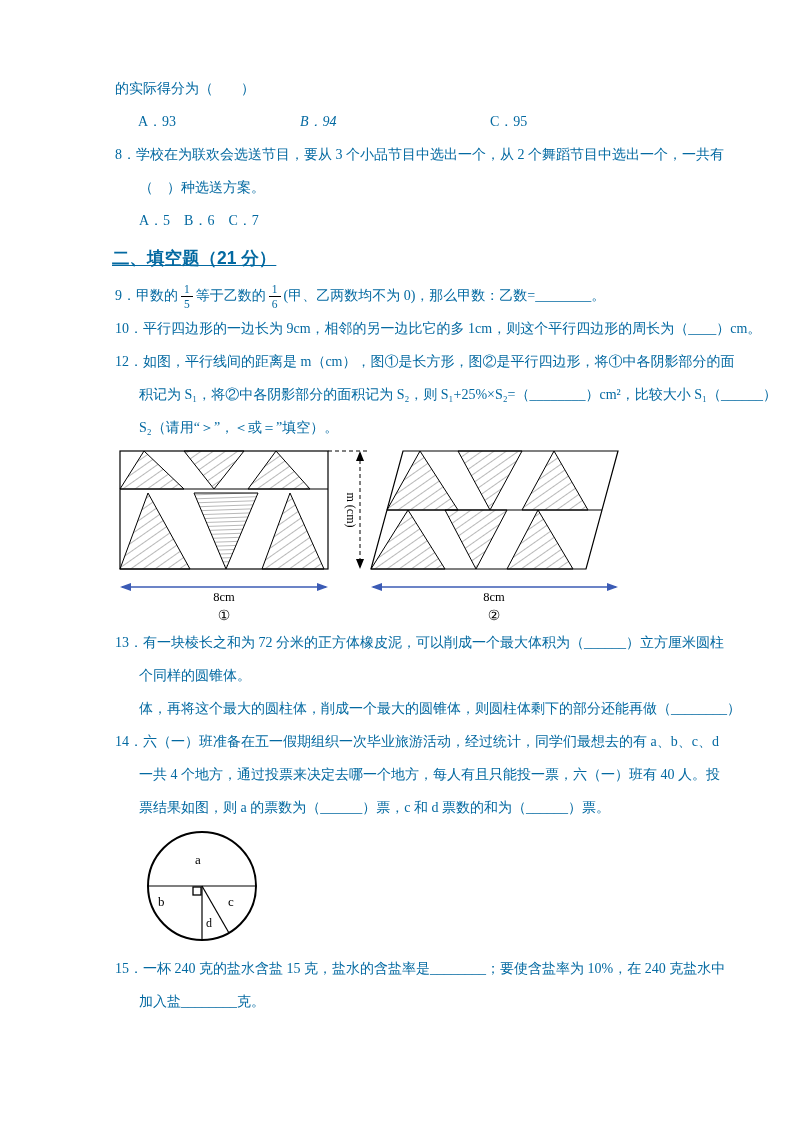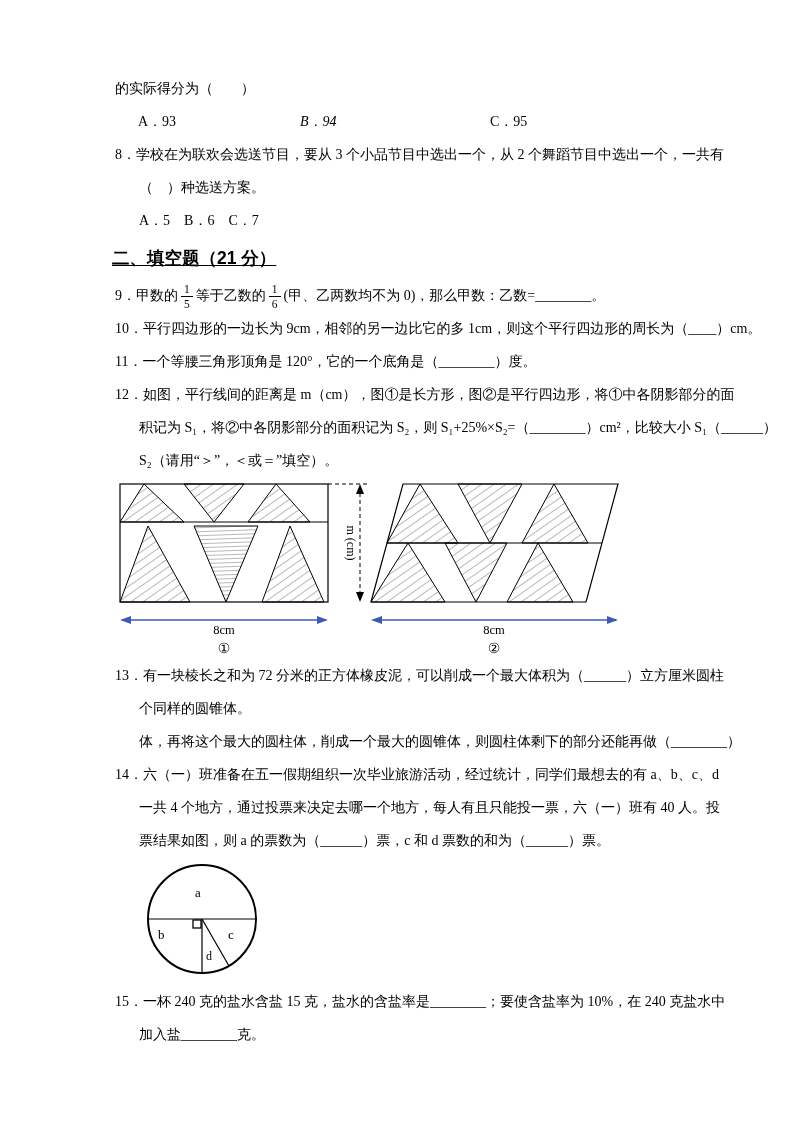--- a/index.html
+++ b/index.html
@@ -5,21 +5,21 @@
   * { box-sizing: border-box; }
   html, body { margin: 0; padding: 0; background: #ffffff; }
   .page {
     position: relative;
     width: 793px;
     height: 1122px;
     background: #ffffff;
     padding: 72px 78px 28px 112px;
     font-family: "Liberation Serif", "DejaVu Serif", serif;
     font-size: 14px;
-    color: #000000;
+    color: #0369a1;
     overflow: hidden;
   }
   .tl { line-height: 33px; white-space: nowrap; }
   .ind0 { padding-left: 3px; }
   .ind1 { padding-left: 27px; }
   .optrow { line-height: 33px; padding-left: 26px; white-space: nowrap; }
   .optrow .ow1 { display: inline-block; width: 162px; }
   .optrow .ow2 { display: inline-block; width: 190px; font-style: italic; }
   .heading {
     font-family: "Liberation Sans", "DejaVu Sans", sans-serif;
@@ -70,21 +70,20 @@
     <span>9．甲数的</span><span class="frac">
         <span class="fn">1</span>
         <span class="fd">5</span>
       </span><span>等于乙数的</span><span class="frac">
         <span class="fn">1</span>
         <span class="fd">6</span>
       </span><span>(甲、乙两数均不为 0)，那么甲数：乙数=________。</span>
   </div>
 
   <div class="tl ind0">10．平行四边形的一边长为 9cm，相邻的另一边比它的多 1cm，则这个平行四边形的周长为（____）cm。</div>
-  <div class="tl ind0">11．一个等腰三角形顶角是 120°，它的一个底角是（________）度。</div>
 
   <div class="tl ind0">12．如图，平行线间的距离是 m（cm），图①是长方形，图②是平行四边形，将①中各阴影部分的面</div>
   <div class="tl ind1">积记为 S₁，将②中各阴影部分的面积记为 S₂，则 S₁+25%×S₂=（________）cm²，比较大小 S₁（______）</div>
   <div class="tl ind1">S₂（请用“＞”，＜或＝”填空）。</div>
 
   <div class="figwrap12">
     <svg width="505" height="175" viewBox="0 0 505 175">
       <defs>
         <pattern id="h1" width="7" height="7" patternUnits="userSpaceOnUse" patternTransform="rotate(55)">
           <line x1="0" y1="0" x2="0" y2="7" stroke="#333" stroke-width="0.7"></line>

